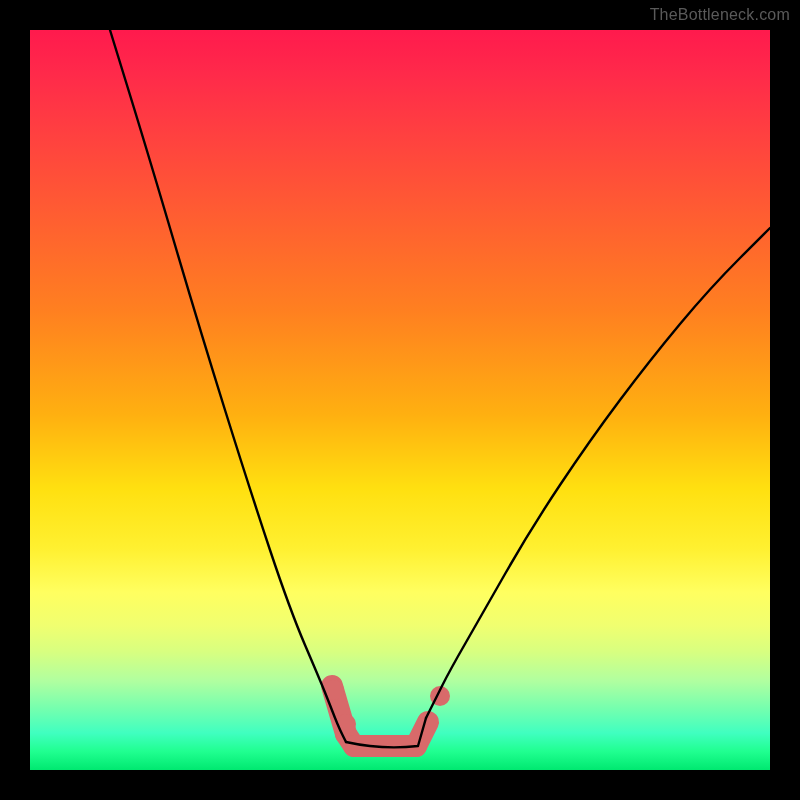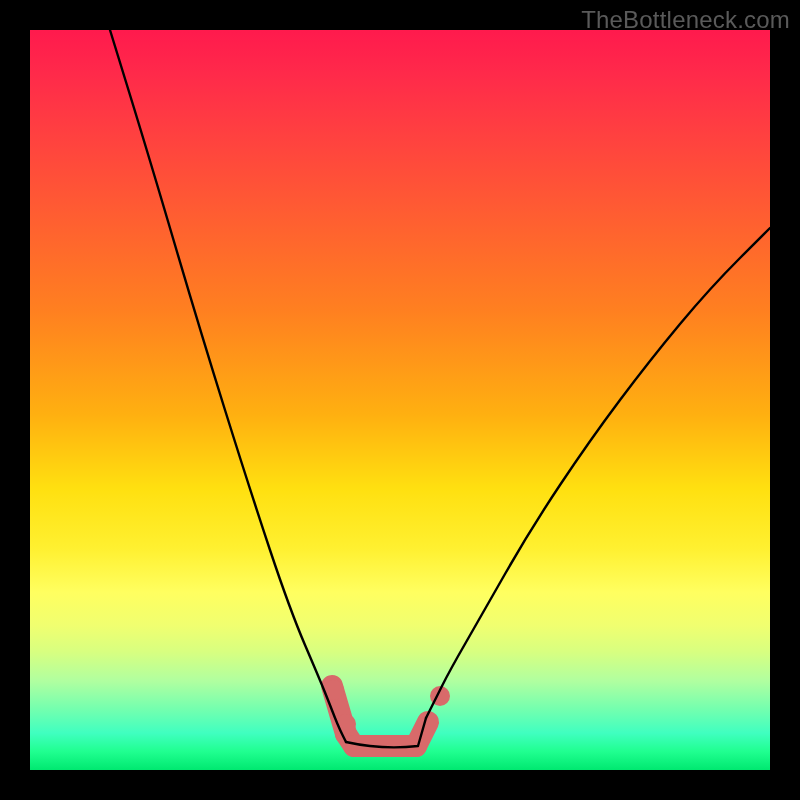--- a/index.html
+++ b/index.html
@@ -34,21 +34,21 @@
       #40ffc0 95%,
       #20ff90 97.5%,
       #00e870 100%
     );
   }
   .watermark {
     position: absolute;
     top: 6px;
     right: 10px;
     color: #5a5a5a;
-    font-size: 24px;
+    font-size: 16px;
     letter-spacing: 0.2px;
     font-weight: 500;
   }
   svg.plot {
     position: absolute;
     left: 30px;
     top: 30px;
     width: 740px;
     height: 740px;
     overflow: visible;

